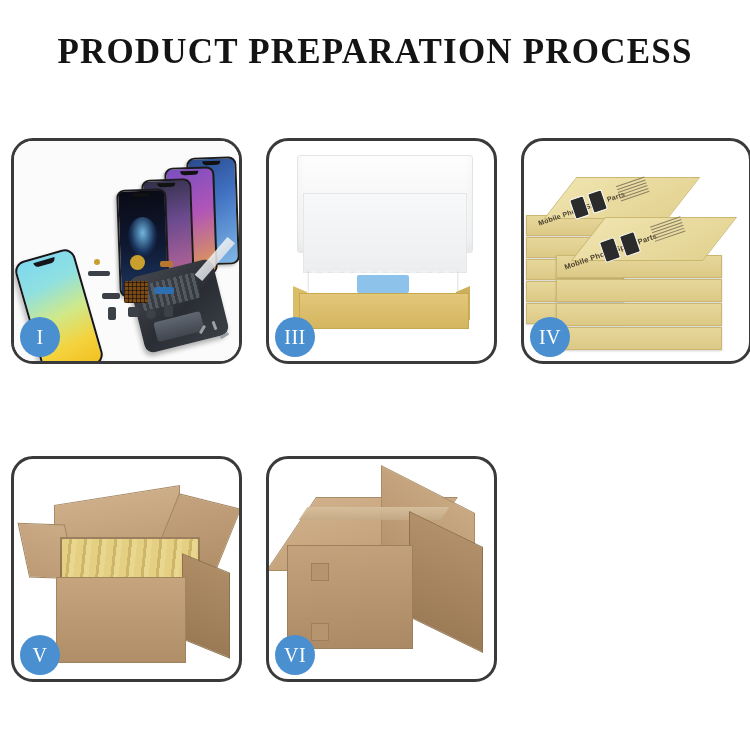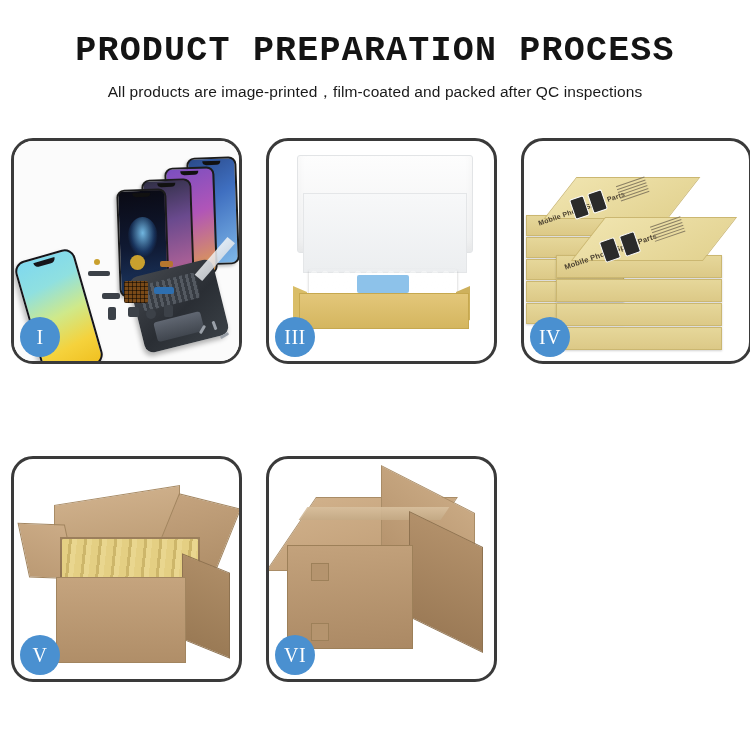--- a/index.html
+++ b/index.html
@@ -16,21 +16,21 @@
   }
 
   
   .header { text-align: center; padding-top: 34px; }
   .title {
     font-size: 35px;
     font-weight: bold;
     letter-spacing: 1.2px;
     color: #141414;
     line-height: 1;
-    font-family: Liberation Mono, monospace;
+    font-family: Liberation Serif, serif;
   }
   .subtitle {
     margin-top: 13px;
     font-size: 15.5px;
     color: #1a1a1a;
     letter-spacing: 0.1px;
     font-family: "Liberation Sans", sans-serif;
   }
 
   
@@ -348,21 +348,20 @@
   .c6-tab2 {
     position:absolute; left:42px; top:164px; width:16px; height:16px;
     background:#b5946e; border:1px solid #9d8059;
   }
 </style>
 </head>
 <body>
 
 <div class="header">
   <div class="title">PRODUCT PREPARATION PROCESS</div>
-  <div class="subtitle">All products are image-printed，film-coated and packed after QC inspections</div>
 </div>
 
 <div class="grid">
 
   <div class="panel">
     <div class="stage">
       <div class="p1-bg"></div>
 
       <div class="fan">
         <div class="fan-phone fan1">

